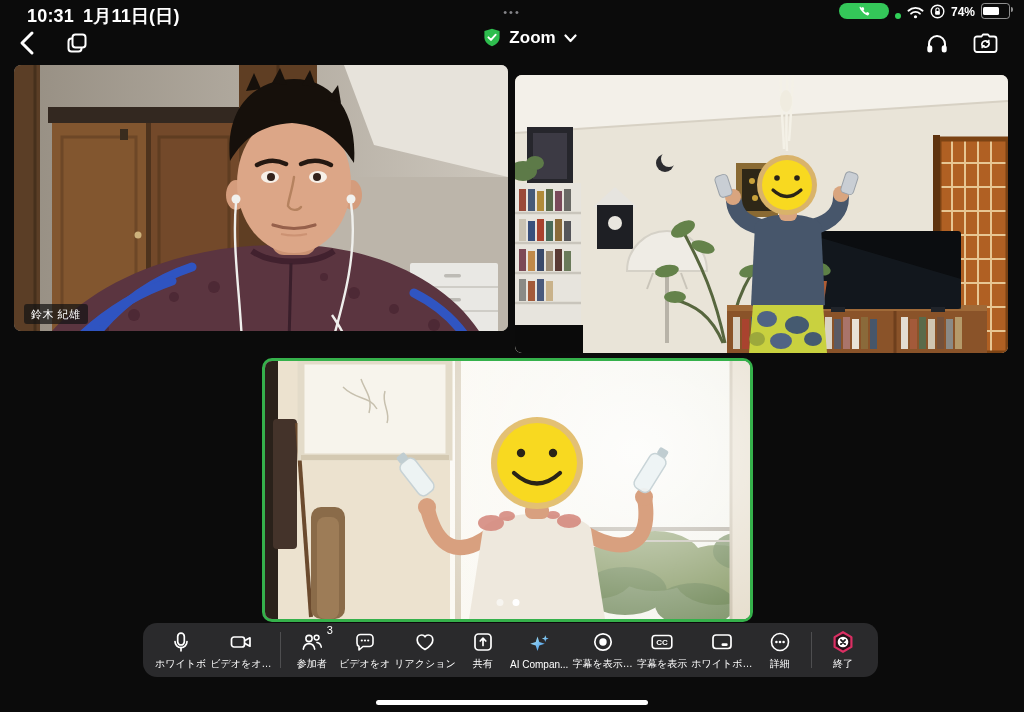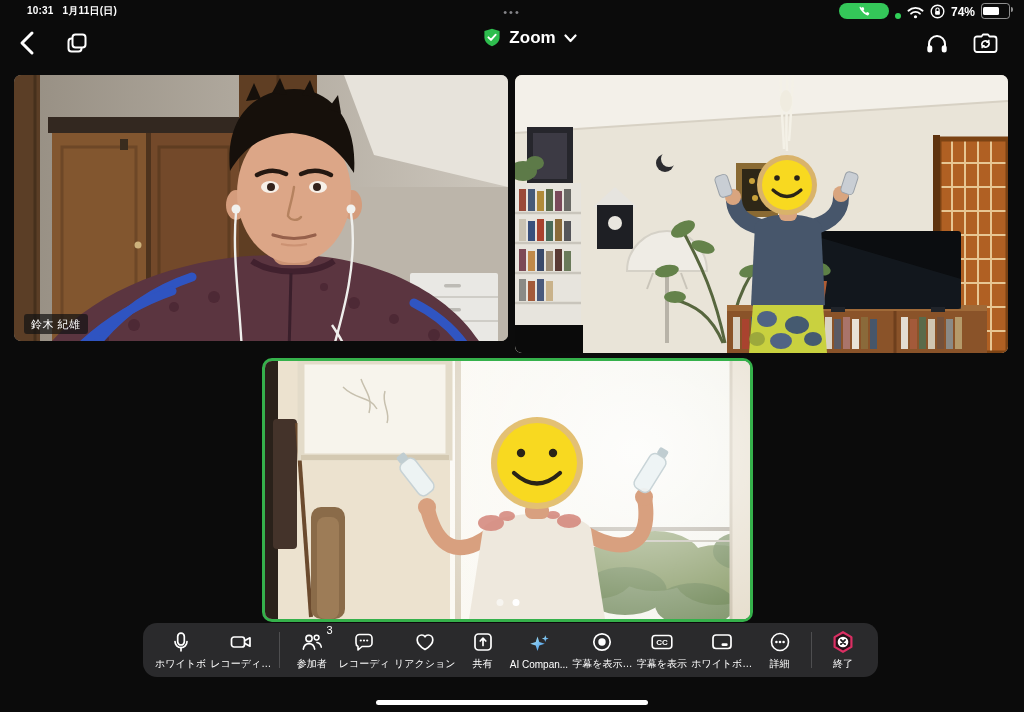--- a/index.html
+++ b/index.html
@@ -1,40 +1,40 @@
 <!DOCTYPE html>
 <html><head>
 <meta charset="utf-8">
 <style>
   html,body{margin:0;padding:0;background:#000;}
   .stage{position:relative;width:1024px;height:712px;background:#0b0b0b;overflow:hidden;
          font-family:"Liberation Sans",sans-serif;color:#fff;-webkit-font-smoothing:antialiased;}
   
   .statusbar{position:absolute;left:0;top:0;width:1024px;height:22px;}
-  .st-left{position:absolute;left:27px;top:4px;font-size:10px;font-weight:700;letter-spacing:.2px;text-align:right;}
+  .st-left{position:absolute;left:27px;top:4px;font-size:18px;font-weight:700;letter-spacing:.2px;text-align:right;}
   .st-left .date{margin-left:9px;font-weight:700;}
   .mt-dots{position:absolute;left:0;right:0;top:6px;text-align:center;color:#86868a;font-size:11px;letter-spacing:2px;}
   .st-right{position:absolute;right:14px;top:3px;display:flex;align-items:flex-end;gap:6px;height:16px;}
   .call-pill{width:50px;height:16px;border-radius:9px;background:#34c759;display:flex;align-items:center;justify-content:center;}
   .green-dot{width:6px;height:6px;border-radius:50%;background:#30d158;}
   .batt-pct{font-size:12px;font-weight:600;}
   .battery{position:relative;width:25px;height:12px;border:1px solid rgba(255,255,255,.55);border-radius:3.5px;display:flex;align-items:center;padding:1px;}
   .battery .fill{height:8px;background:#fff;border-radius:1.5px;}
   .battery .nub{position:absolute;right:-4px;top:3px;width:2.5px;height:5px;background:rgba(255,255,255,.55);border-radius:0 2px 2px 0;}
   
   .navbar{position:absolute;left:0;top:22px;width:1024px;height:42px;padding-left:36px;}
   .nav-left{position:absolute;left:12px;top:6px;display:flex;align-items:center;gap:20px;}
   .nav-center{position:absolute;left:0;right:0;top:6px;display:flex;align-items:center;justify-content:center;gap:8px;}
   .nav-title{font-size:17px;font-weight:700;}
   .nav-right{position:absolute;right:12px;top:6px;display:flex;align-items:center;gap:18px;}
   .icon-btn{display:flex;align-items:center;justify-content:center;width:30px;height:30px;}
   
   .tile{position:absolute;border-radius:7px;overflow:hidden;background:#1a1a1a;}
   .tile svg{display:block;}
-  .tile1{left:14px;top:75px;width:494px;height:266px;}
+  .tile1{left:14px;top:65px;width:494px;height:266px;}
   .tile2{left:515px;top:75px;width:493px;height:278px;}
   .tile3{left:262px;top:358px;width:491px;height:264px;border:3px solid #35b14b;border-radius:10px;
          box-sizing:border-box;}
   .name-tag{position:absolute;left:10px;bottom:7px;background:rgba(20,20,20,.72);color:#fff;
             font-size:11px;padding:2.5px 7px;border-radius:3px;letter-spacing:.5px;}
   .page-dots{position:absolute;left:50%;transform:translateX(-50%);bottom:13px;display:flex;gap:9px;}
   .page-dots .dot{width:7px;height:7px;border-radius:50%;}
   .dot.dim{background:rgba(255,255,255,.55);}
   .dot.on{background:#fff;}
   
@@ -487,21 +487,21 @@
         </div>
         <div class="tb-label">ホワイトボ</div>
       </div>
       <div class="tb-btn">
         <div class="tb-icon">
           <svg width="26" height="26" viewBox="0 0 26 26">
             <rect x="3.5" y="8" width="13" height="10" rx="2.5" fill="none" stroke="#fff" stroke-width="1.7"></rect>
             <path d="M16.5 11.8 22 8.8v8.4l-5.5-3" fill="none" stroke="#fff" stroke-width="1.7" stroke-linejoin="round"></path>
           </svg>
         </div>
-        <div class="tb-label">レコーディ…</div>
+        <div class="tb-label">ビデオをオ…</div>
       </div>
       <div class="tb-divider"></div>
       <div class="tb-btn">
         <div class="tb-icon">
           <svg width="26" height="26" viewBox="0 0 26 26">
             <circle cx="10" cy="9.5" r="3.1" fill="none" stroke="#fff" stroke-width="1.6"></circle>
             <path d="M4.3 20.2c.6-3.7 2.9-5.6 5.7-5.6s5.1 1.9 5.7 5.6" fill="none" stroke="#fff" stroke-width="1.6" stroke-linecap="round"></path>
             <circle cx="17.6" cy="8.6" r="2.4" fill="none" stroke="#fff" stroke-width="1.5"></circle>
             <path d="M17.9 13.6c2.4.3 4 2 4.4 4.6" fill="none" stroke="#fff" stroke-width="1.5" stroke-linecap="round"></path>
           </svg>
@@ -511,21 +511,21 @@
       </div>
       <div class="tb-btn">
         <div class="tb-icon">
           <svg width="26" height="26" viewBox="0 0 26 26">
             <path d="M8.5 5.5h9A3.5 3.5 0 0 1 21 9v5a3.5 3.5 0 0 1-3.5 3.5H11L7 21v-3.6A3.5 3.5 0 0 1 5 14V9a3.5 3.5 0 0 1 3.5-3.5Z" fill="none" stroke="#fff" stroke-width="1.6" stroke-linejoin="round"></path>
             <circle cx="9.8" cy="11.5" r="1.1" fill="#fff"></circle>
             <circle cx="13" cy="11.5" r="1.1" fill="#fff"></circle>
             <circle cx="16.2" cy="11.5" r="1.1" fill="#fff"></circle>
           </svg>
         </div>
-        <div class="tb-label">レコーディ</div>
+        <div class="tb-label">ビデオをオ</div>
       </div>
       <div class="tb-btn">
         <div class="tb-icon">
           <svg width="26" height="26" viewBox="0 0 26 26">
             <path d="M13 20.5S5.2 15.7 5.2 10.9C5.2 8.1 7.2 6 9.8 6c1.4 0 2.5.7 3.2 1.8C13.7 6.7 14.8 6 16.2 6c2.6 0 4.6 2.1 4.6 4.9 0 4.8-7.8 9.6-7.8 9.6Z" fill="none" stroke="#fff" stroke-width="1.7" stroke-linejoin="round"></path>
           </svg>
         </div>
         <div class="tb-label">リアクション</div>
       </div>
       <div class="tb-btn">

